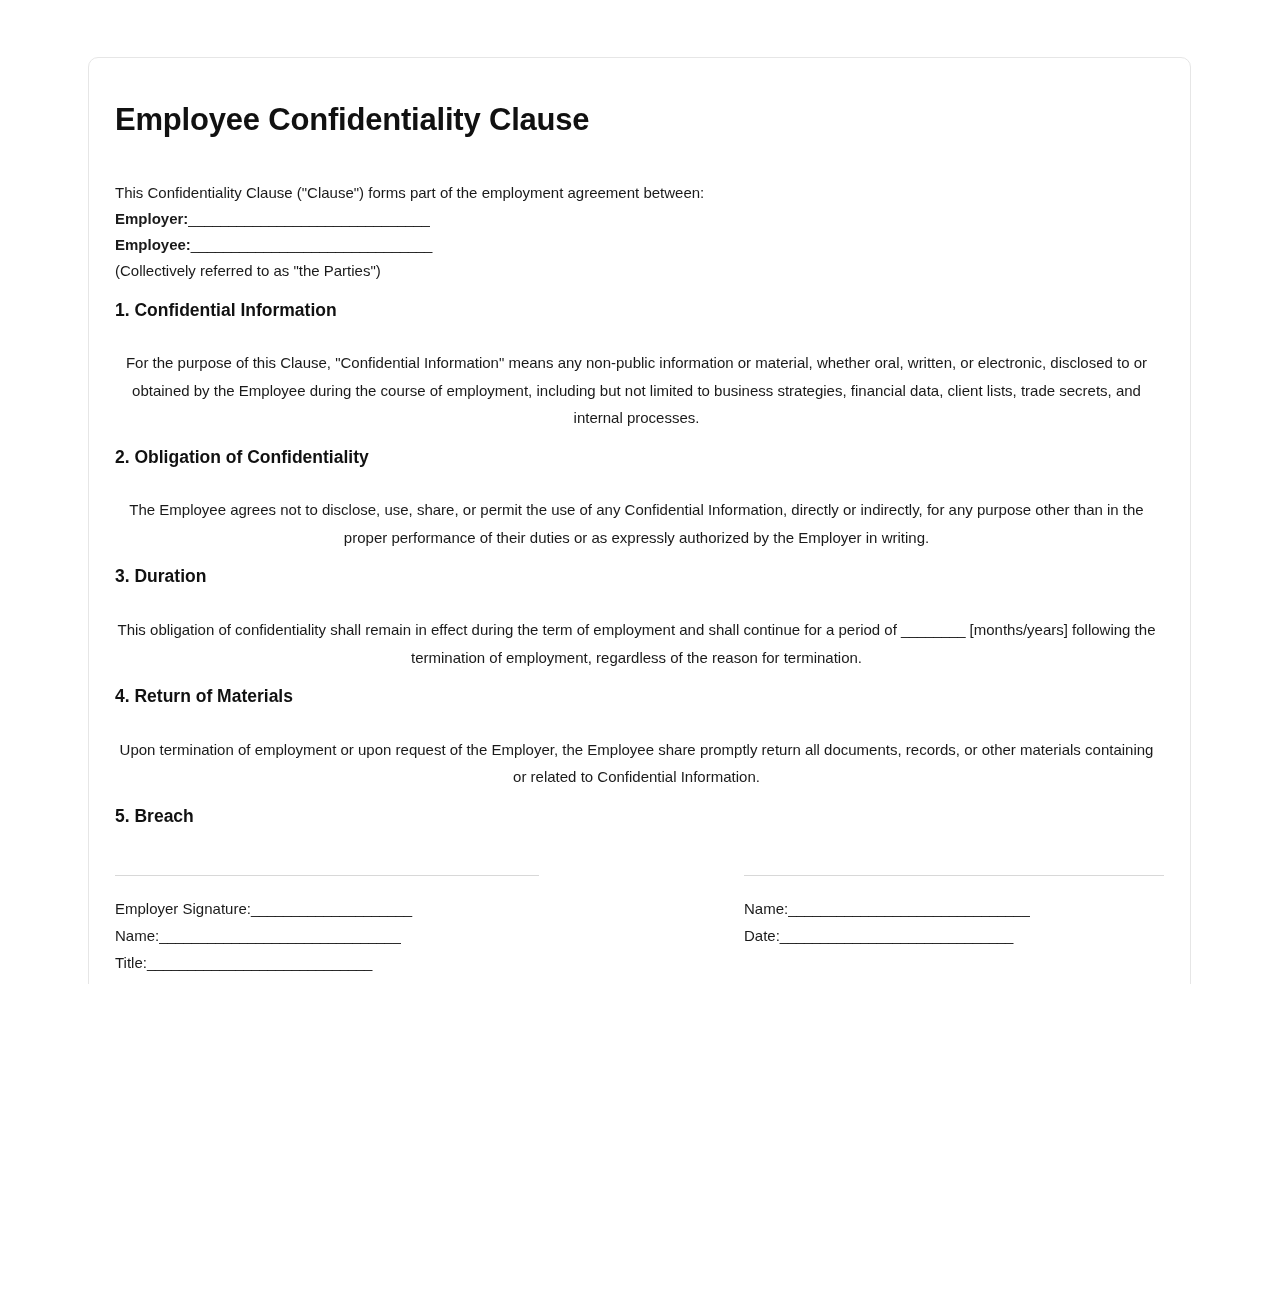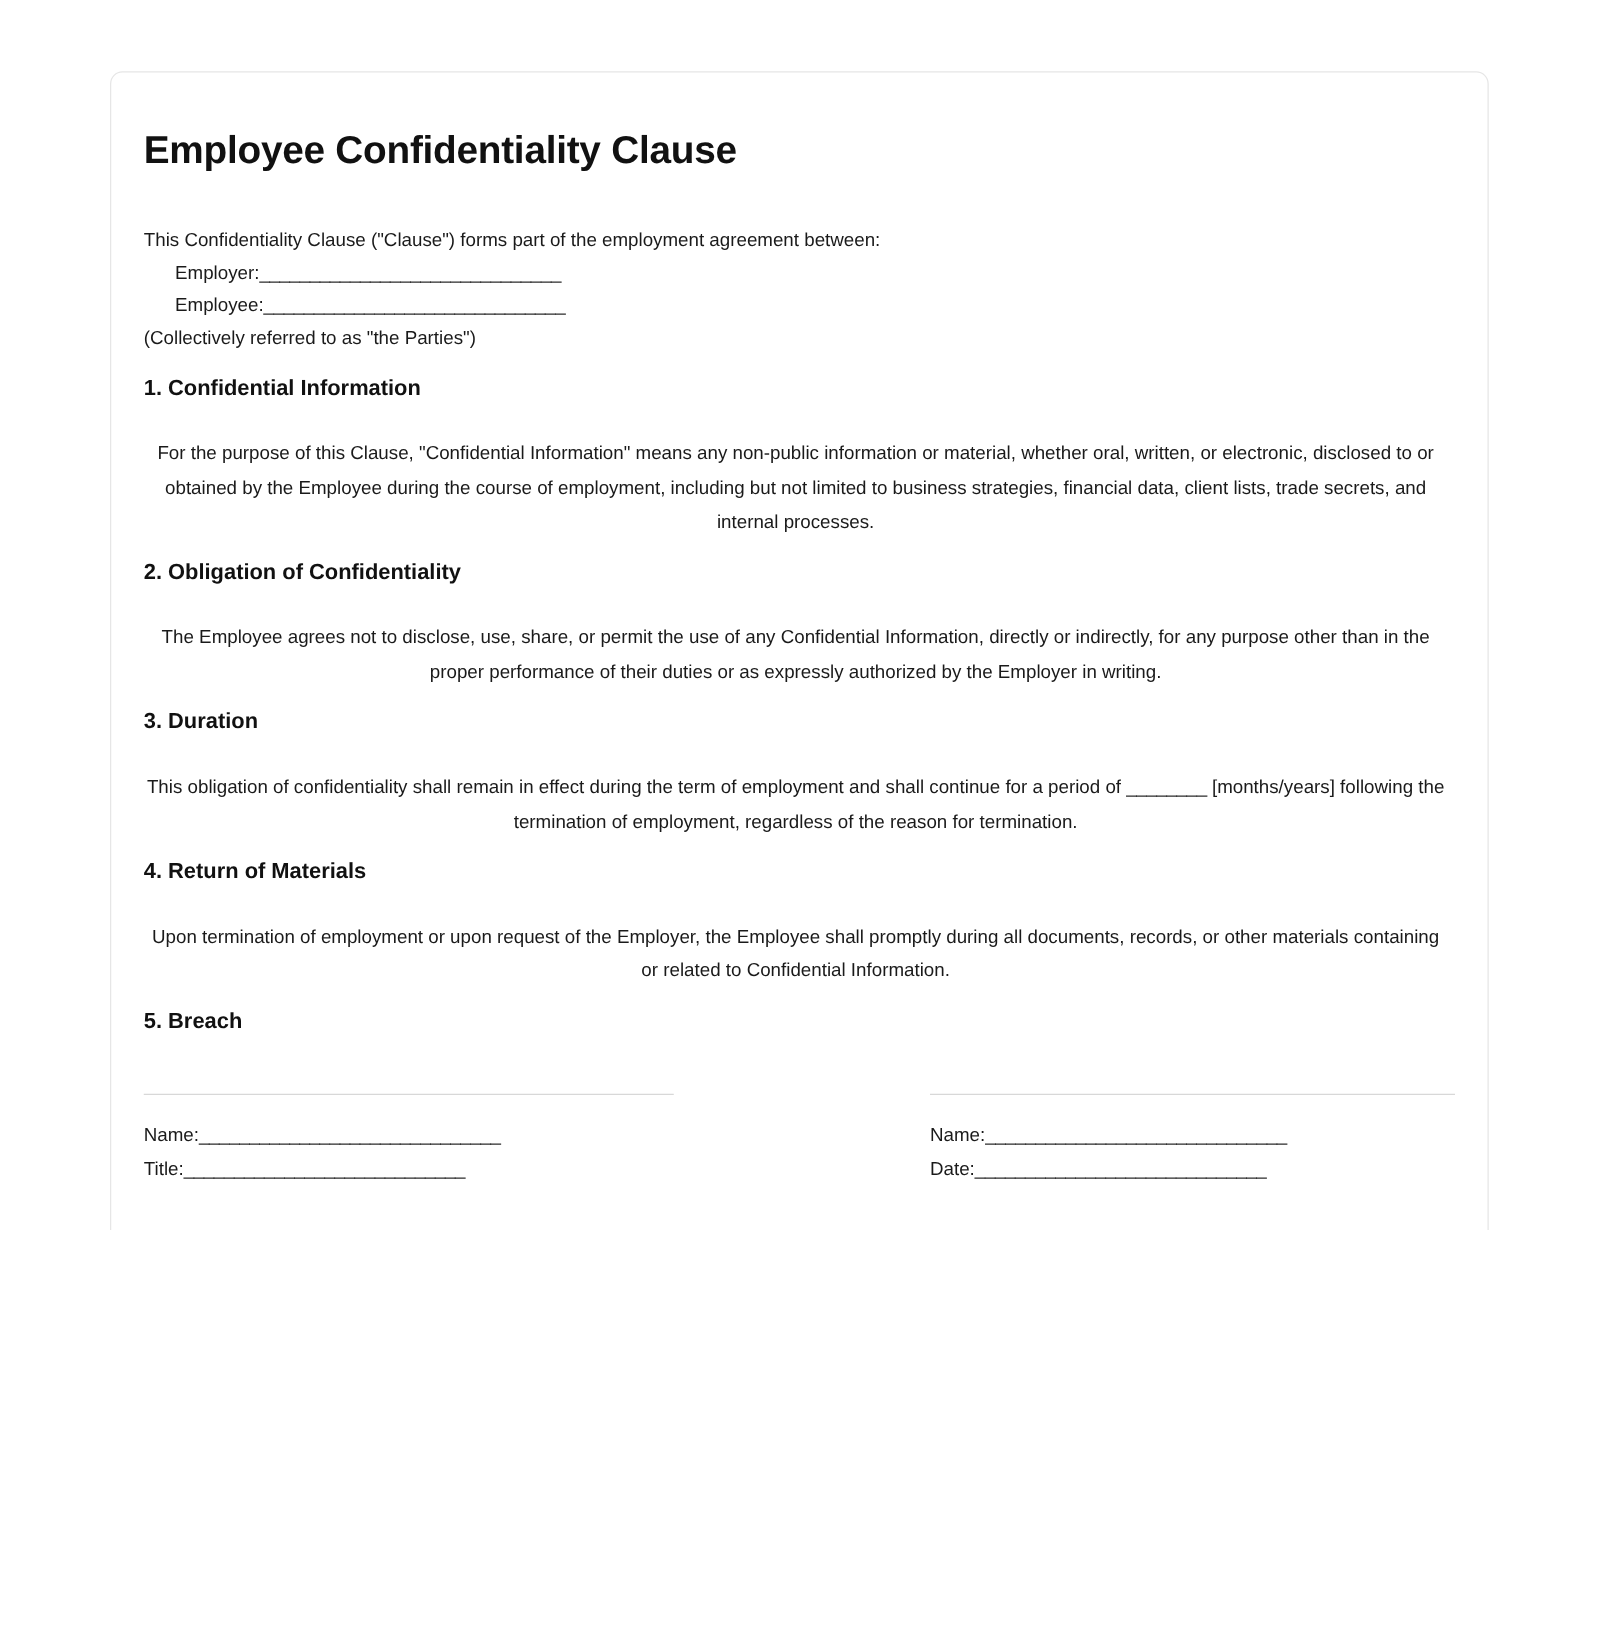--- a/index.html
+++ b/index.html
@@ -55,21 +55,21 @@
     margin: 0 0 0 0;
   }
 
   .party-line {
     font-size: 15px;
     color: #1a1a1a;
     line-height: 1.75;
     margin: 0;
     white-space: nowrap;
   }
-  .party-line .lbl { font-weight: normal; margin-left: 25px; }
+  .party-line .lbl { font-weight: bold; }
   .party-line .blank { font-weight: normal; letter-spacing: -0.3px; }
 
   .collective-line {
     font-size: 15px;
     color: #1a1a1a;
     line-height: 1.75;
     margin: 0 0 0 0;
   }
 
   .section { margin-top: 14px; }
@@ -142,31 +142,33 @@
       </div>
 
       <div class="section">
         <h2 class="section-heading">3. Duration</h2>
         <p class="section-body"><span>This obligation of confidentiality shall remain in effect during the term of employment and shall continue for a period of </span><span class="blank">________</span><span> [months/years] following the termination of employment, regardless of the reason for termination.</span>
         </p>
       </div>
 
       <div class="section">
         <h2 class="section-heading">4. Return of Materials</h2>
-        <p class="section-body">Upon termination of employment or upon request of the Employer, the Employee shall promptly during all documents, records, or other materials containing or related to Confidential Information.</p>
+        <p class="section-body">Upon termination of employment or upon request of the Employer, the Employee share promptly return all documents, records, or other materials containing or related to Confidential Information.</p>
       </div>
 
       <div class="section">
         <h2 class="section-heading">5. Breach</h2>
       </div>
 
 
       <div class="sig-area">
 
         <div class="sig-col">
+          <p class="sig-line"><span>Employer Signature:</span><span class="blank">____________________</span>
+          </p>
           <p class="sig-line"><span>Name:</span><span class="blank">______________________________</span>
           </p>
           <p class="sig-line"><span>Title:</span><span class="blank">____________________________</span>
           </p>
         </div>
 
         <div class="sig-col">
           <p class="sig-line"><span>Name:</span><span class="blank">______________________________</span>
           </p>
           <p class="sig-line"><span>Date:</span><span class="blank">_____________________________</span>

